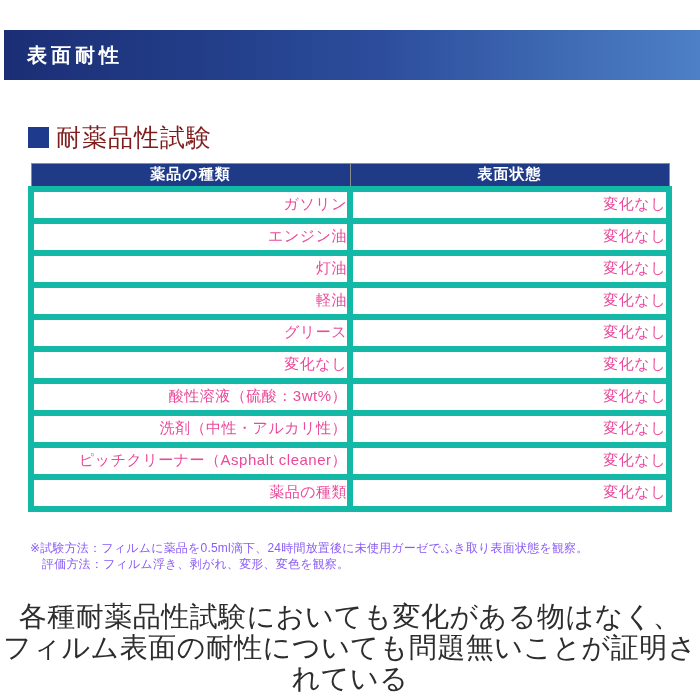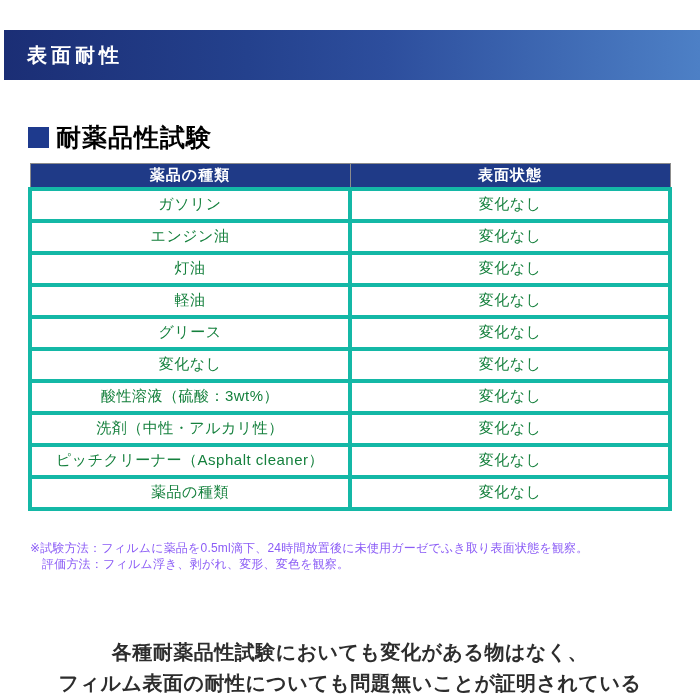--- a/index.html
+++ b/index.html
@@ -36,22 +36,22 @@
     display: flex; align-items: center;
   }
   .heading-square {
     width: 21px; height: 21px;
     background: #1e3a8d;
     display: inline-block;
     margin-right: 7px;
   }
   .heading-text {
     font-size: 25px;
-    font-weight: bold;
-    color: #000000;
+    font-weight: normal;
+    color: #7f1d1d;
     letter-spacing: 1px;
   }
 
   
   .chem-table {
     position: absolute;
     left: 28px; top: 163px;
     width: 644px;
     border-collapse: collapse;
     table-layout: fixed;
@@ -64,50 +64,49 @@
     height: 25px;
     text-align: center;
     vertical-align: middle;
     border: 1px solid #8c8c8c;
     letter-spacing: 1px;
   }
   .chem-table td {
     height: 32px;
     font-size: 15px;
     font-weight: 500;
-    color: #15803d;
-    text-align: center;
+    color: #ec4899;
+    text-align: right;
     vertical-align: middle;
-    border: 4px solid #14b8a6;
+    border: 6px solid #14b8a6;
     background: #ffffff;
     letter-spacing: 0.5px;
   }
 
   
   .notes {
     position: absolute;
     left: 30px; top: 540px;
     font-size: 12px;
     line-height: 16px;
     color: #8b5cf6;
     letter-spacing: 0.2px;
   }
   .note-line2 { padding-left: 12px; }
 
   
   .conclusion {
     position: absolute;
     left: 0; right: 0; top: 601px;
     text-align: center;
-    font-size: 20px;
-    font-weight: bold;
+    font-size: 28px;
+    font-weight: normal;
     color: #2d2d2d;
     line-height: 31px;
     letter-spacing: 0.5px;
-    margin-top: 36px;
   }
 </style>
 </head>
 <body>
 
 <div class="page">
 
   <div class="banner">
     <span class="banner-title">表面耐性</span>
   </div>

